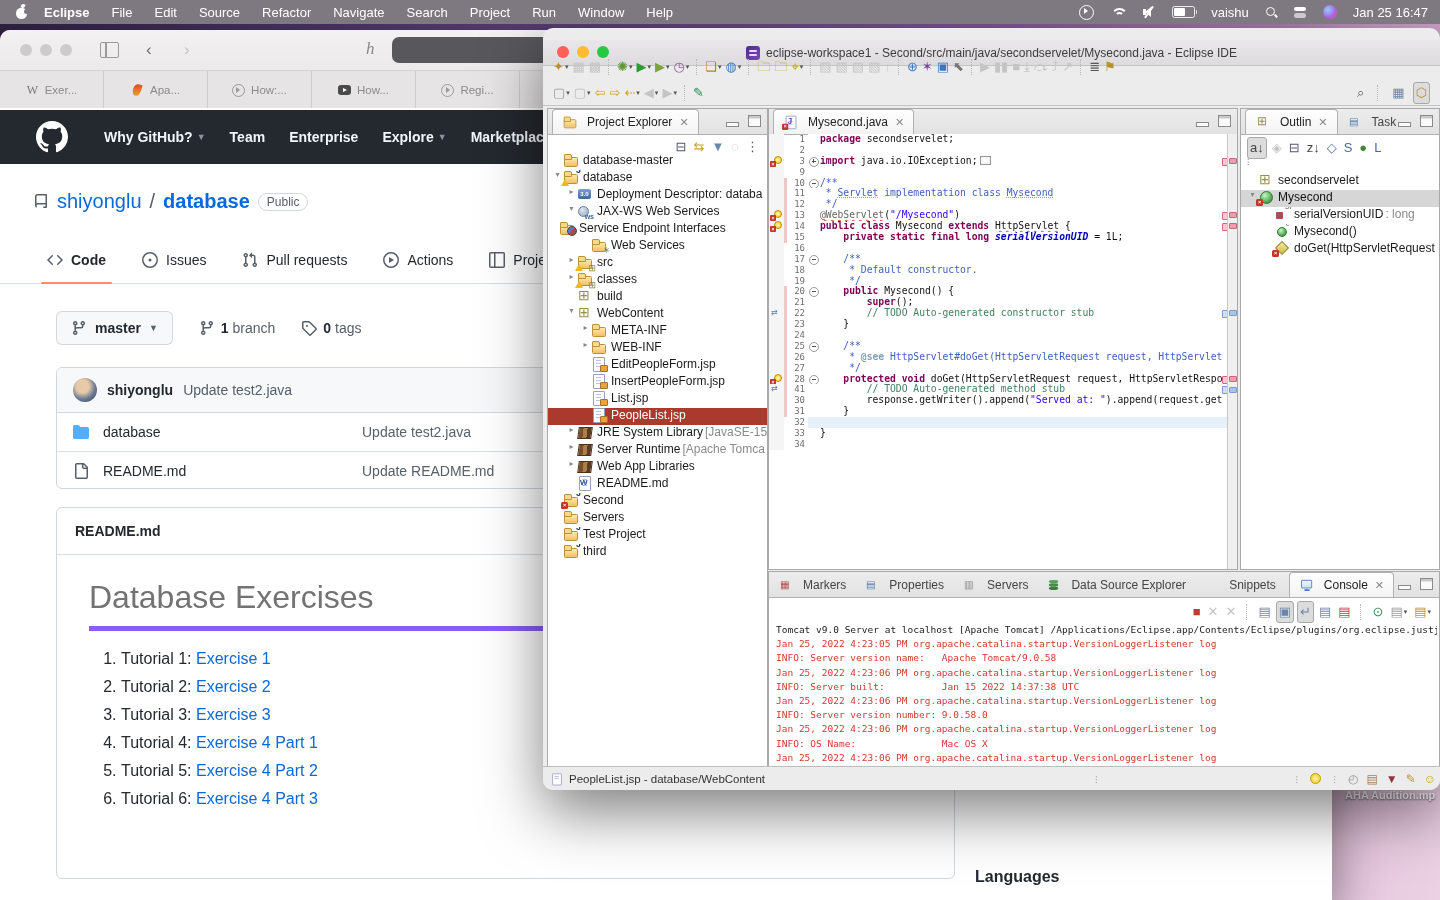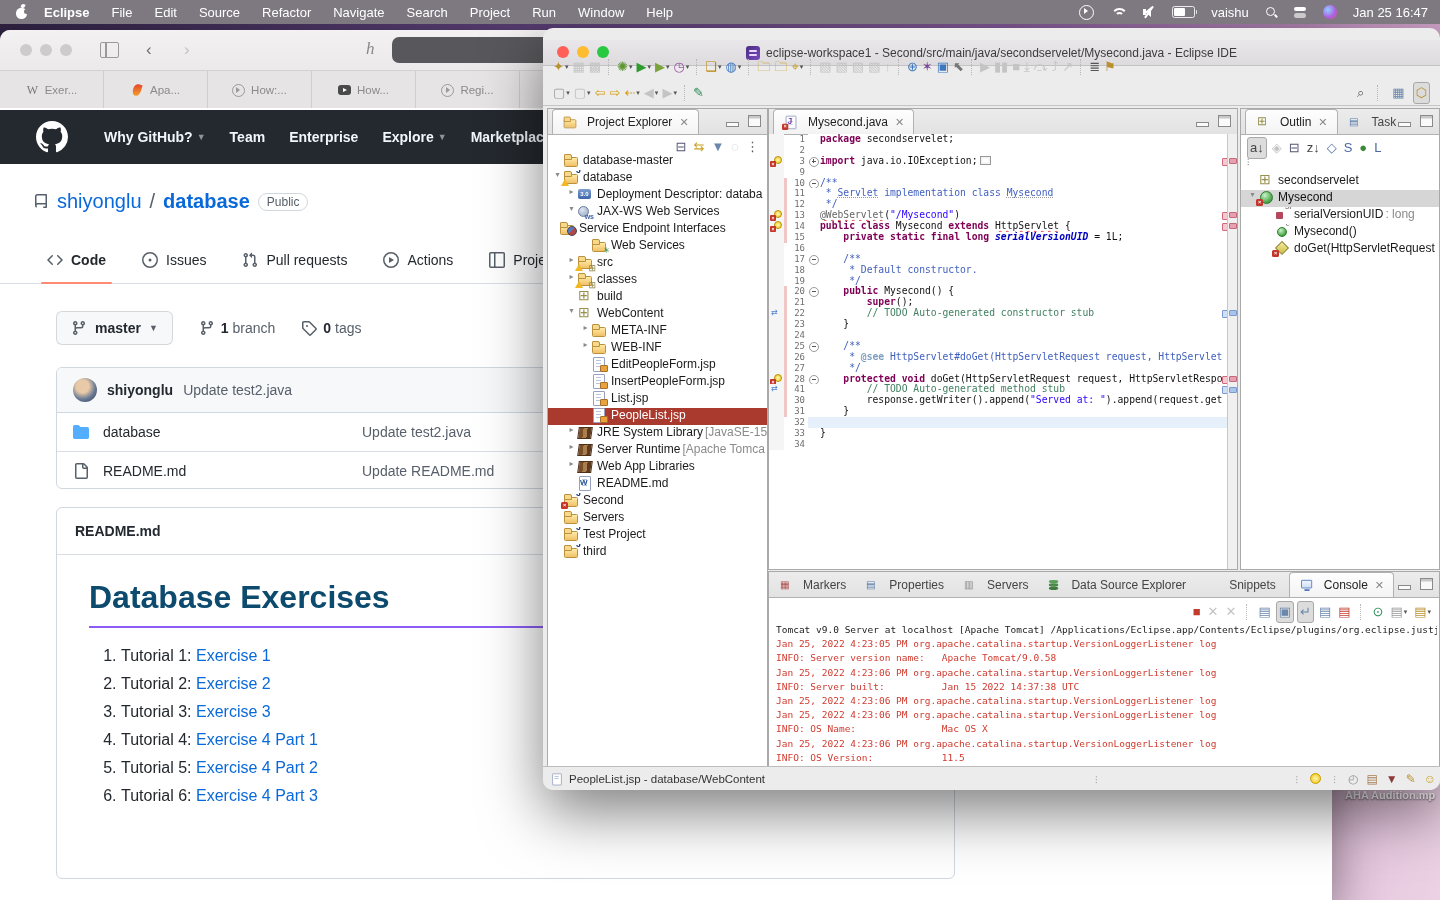--- a/index.html
+++ b/index.html
@@ -92,21 +92,21 @@
   .avatar{width:24px;height:24px;border-radius:50%;background:radial-gradient(circle at 40% 35%,#e8c9a8 30%,#6a7a94 60%,#2c3a50);flex:none}
   #commit-head .author{font-size:14px;font-weight:600;color:#24292f}
   #commit-head .msg{font-size:14px;color:#57606a}
   .file-row{height:38px;border-top:1px solid #d8dee4;display:flex;align-items:center;padding:0 16px;position:relative;font-size:14px}
   .file-row:first-child{border-top:none}
   .file-row .fname{color:#24292f;margin-left:14px}
   .file-row .fmsg{position:absolute;left:305px;color:#57606a}
   #readme-box{position:absolute;left:56px;top:224px;width:897px;height:370px;border:1px solid #d0d7de;border-radius:6px;background:#fff}
   #readme-head{height:46px;border-bottom:1px solid #d8dee4;display:flex;align-items:center;padding:0 18px;font-size:14px;font-weight:600;color:#24292f}
   #readme-body{padding:14px 32px}
-  #readme-body h1{font-size:32px;margin:10px 0 0 0;color:#0c4a6e;padding-bottom:10px;border-bottom:2px solid #8b5cf6;font-weight:700}
+  #readme-body h1{font-size:32px;margin:10px 0 0 0;color:#737373;padding-bottom:10px;border-bottom:5px solid #8b5cf6;font-weight:400}
   #readme-body p{font-size:16px;color:#24292f;margin:16px 0;white-space:nowrap;overflow:hidden}
   #readme-body ol{font-size:16px;color:#24292f;margin:16px 0 0 8px;padding-left:24px}
   #readme-body li{margin-bottom:5px;line-height:23px}
   #readme-body a{color:#0969da;text-decoration:none}
   #gh-langs{position:absolute;left:975px;top:585px;width:296px}
   #gh-langs h2{font-size:16px;font-weight:600;color:#24292f;margin:0 0 14px 0}
   
   #eclipse{position:absolute;left:543px;top:28px;width:897px;height:762px;background:#ececec;border-radius:10px;
     box-shadow:0 22px 60px rgba(0,0,0,.5);z-index:3;overflow:hidden;font-size:12px}
   #e-titlebar{position:absolute;left:0;top:12px;width:100%;height:25px;background:linear-gradient(#e9e7e9,#dddbdd);
@@ -365,20 +365,24 @@
           <ol id="readme-list">
               <li><span>Tutorial 1: </span><a href="#">Exercise 1</a></li>
               <li><span>Tutorial 2: </span><a href="#">Exercise 2</a></li>
               <li><span>Tutorial 3: </span><a href="#">Exercise 3</a></li>
               <li><span>Tutorial 4: </span><a href="#">Exercise 4 Part 1</a></li>
               <li><span>Tutorial 5: </span><a href="#">Exercise 4 Part 2</a></li>
               <li><span>Tutorial 6: </span><a href="#">Exercise 4 Part 3</a></li>
             </ol>
         </div>
       </div>
+      <div id="gh-langs">
+        <h2>Languages</h2>
+
+      </div>
     </div>
   </div>
 </div>
 
 <div id="eclipse">
   <div id="e-titlebar">
     <span class="tl tl-red" style="left:14px;top:6px"></span>
     <span class="tl tl-yellow" style="left:34px;top:6px"></span>
     <span class="tl tl-green" style="left:54px;top:6px"></span>
     <span class="title">
@@ -1100,20 +1104,21 @@
           <span class="tbi-dd">▾</span>
         </span>
       </div>
     <div id="console-text">
         <div class="cline out">Tomcat v9.0 Server at localhost [Apache Tomcat] /Applications/Eclipse.app/Contents/Eclipse/plugins/org.eclipse.justj.openjdk.h</div>
         <div class="cline err">Jan 25, 2022 4:23:05 PM org.apache.catalina.startup.VersionLoggerListener log</div>
         <div class="cline err">INFO: Server version name:   Apache Tomcat/9.0.58</div>
         <div class="cline err">Jan 25, 2022 4:23:06 PM org.apache.catalina.startup.VersionLoggerListener log</div>
         <div class="cline err">INFO: Server built:          Jan 15 2022 14:37:38 UTC</div>
         <div class="cline err">Jan 25, 2022 4:23:06 PM org.apache.catalina.startup.VersionLoggerListener log</div>
+        <div class="cline err">INFO: Server version number: 9.0.58.0</div>
         <div class="cline err">Jan 25, 2022 4:23:06 PM org.apache.catalina.startup.VersionLoggerListener log</div>
         <div class="cline err">INFO: OS Name:               Mac OS X</div>
         <div class="cline err">Jan 25, 2022 4:23:06 PM org.apache.catalina.startup.VersionLoggerListener log</div>
         <div class="cline err">INFO: OS Version:            11.5</div>
       </div>
   </div>
 
   <div id="e-statusbar">
     <span class="tic doc" style="transform:scale(.8);margin-left:6px"></span>
     <span>PeopleList.jsp - database/WebContent</span>

